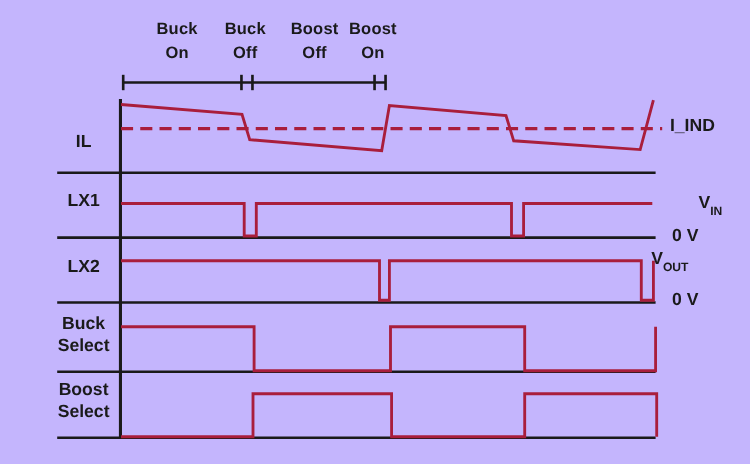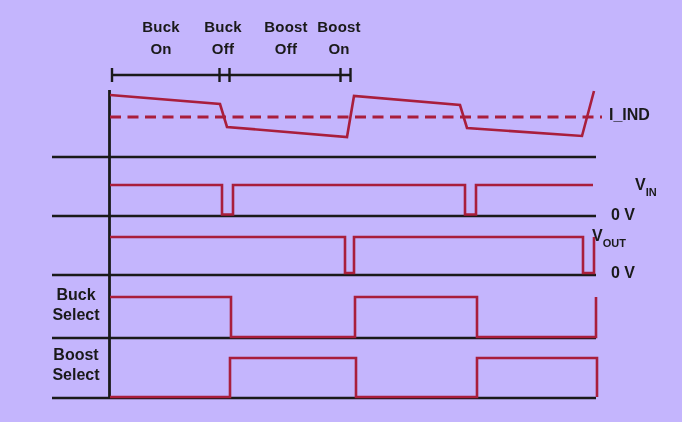--- a/index.html
+++ b/index.html
@@ -65,20 +65,23 @@
   </div>
   <div class="phase-label" style="left:249px;">
     <div>Boost</div>
     <div>Off</div>
   </div>
   <div class="phase-label" style="left:302px;">
     <div>Boost</div>
     <div>On</div>
   </div>
 
+  <div class="row-label" style="top:120px;">IL</div>
+  <div class="row-label" style="top:173px;">LX1</div>
+  <div class="row-label" style="top:233px;">LX2</div>
   <div class="row-label" style="top:285px;">
     <div>Buck</div>
     <div>Select</div>
   </div>
   <div class="row-label" style="top:345px;">
     <div>Boost</div>
     <div>Select</div>
   </div>
 
   <div class="right-label" style="left:609px;top:106px;">I_IND</div>

